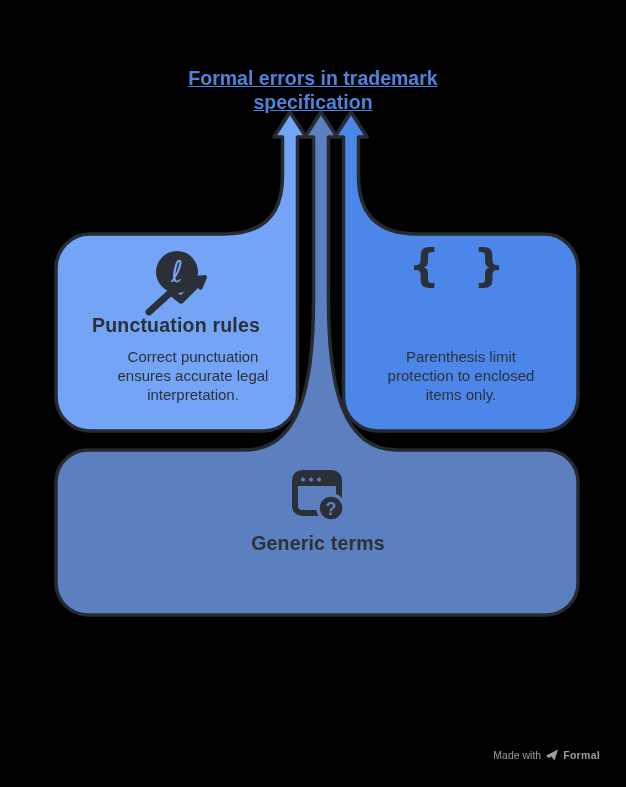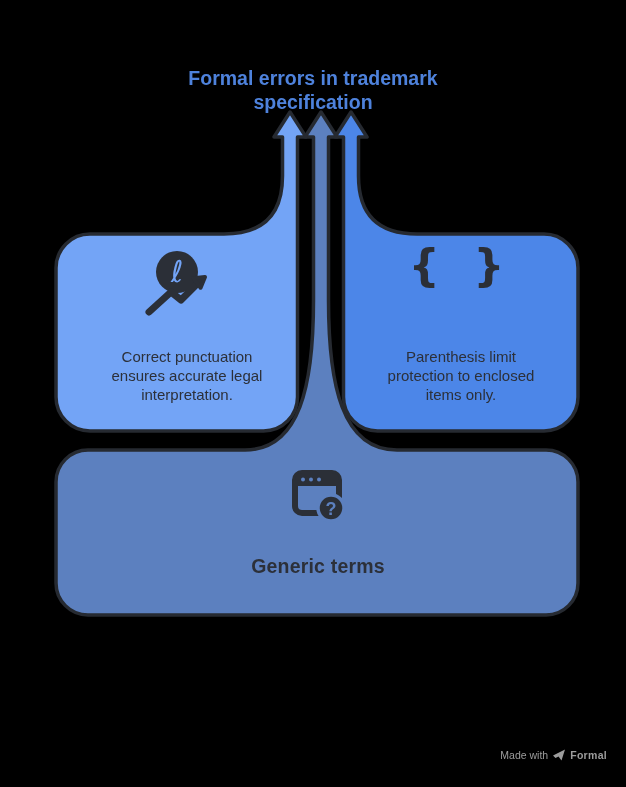--- a/index.html
+++ b/index.html
@@ -8,21 +8,21 @@
     font-family:"Liberation Sans","DejaVu Sans",sans-serif;
   }
   .abs{position:absolute;}
   #diagram-svg{position:absolute;left:0;top:0;}
   .shape{stroke:#262a31;stroke-width:3.5;stroke-linejoin:round;}
   .txt{color:#2c3039;text-align:center;}
   .node-title{font-size:19.5px;font-weight:bold;letter-spacing:.2px;}
   .node-body{font-size:15px;line-height:19px;}
   #main-title{
     font-size:19.5px;line-height:23.5px;font-weight:bold;
-    color:#4e82dc;text-align:center;
+    color:#4e82dc;text-align:center;text-decoration:underline;
   }
   #braces-icon{
     font-size:44px;font-weight:bold;color:#2b2f37;text-align:center;
     letter-spacing:9px;font-family:"DejaVu Sans","Liberation Sans",sans-serif;
   }
   #footer{
     display:flex;align-items:center;gap:4px;
     color:#9c9c9c;font-size:10.5px;
   }
   #footer .brand{font-weight:bold;letter-spacing:.3px;}
@@ -61,37 +61,38 @@
   </svg>
 
   <div id="main-title" class="abs" style="left:178px;top:67px;width:270px;">Formal errors in trademark specification</div>
 
   <svg class="abs ico" style="left:141px;top:246px;" width="70" height="70" viewBox="0 0 70 70">
     <circle cx="36" cy="26" r="21" fill="#2b2f37"></circle>
     <text x="36" y="36" text-anchor="middle" font-size="30" font-style="italic" font-family="DejaVu Sans, sans-serif" fill="#73A4F6">ℓ</text>
     <path d="M 8 66 L 30 46 L 40 54 L 54 40" fill="none" stroke="#2b2f37" stroke-width="7" stroke-linecap="round" stroke-linejoin="round"></path>
     <polygon points="64,31 59.6,41.8 52.4,32.2" fill="#2b2f37" stroke="#2b2f37" stroke-width="4" stroke-linejoin="round"></polygon>
   </svg>
-  <div class="abs txt node-body" style="left:98px;top:347px;width:178px;text-align:center;">Correct punctuation ensures accurate legal interpretation.</div>
+  <div class="abs txt node-title" style="left:66px;top:314px;width:220px;">Punctuation rules</div>
+  <div class="abs txt node-body" style="left:104px;top:347px;width:178px;text-align:center;">Correct punctuation ensures accurate legal interpretation.</div>
 
   <div id="braces-icon" class="abs" style="left:400px;top:240px;width:122px;">{ }</div>
   <div class="abs txt node-body" style="left:371px;top:347px;width:180px;">Parenthesis limit protection to enclosed items only.</div>
 
   <svg class="abs ico" style="left:290px;top:467px;" width="56" height="56" viewBox="0 0 56 56">
     <rect x="5" y="6" width="44" height="40" rx="7" fill="none" stroke="#2b2f37" stroke-width="6"></rect>
     <path d="M 5 13 Q 5 6 12 6 L 42 6 Q 49 6 49 13 L 49 19 L 5 19 Z" fill="#2b2f37"></path>
     <circle cx="13" cy="12.5" r="2" fill="#5C80BF"></circle>
     <circle cx="21" cy="12.5" r="2" fill="#5C80BF"></circle>
     <circle cx="29" cy="12.5" r="2" fill="#5C80BF"></circle>
     <circle cx="41" cy="41" r="13" fill="#2b2f37" stroke="#5C80BF" stroke-width="3.5"></circle>
     <text x="41" y="47.5" text-anchor="middle" font-size="18" font-weight="bold" font-family="Liberation Sans, sans-serif" fill="#5C80BF">?</text>
   </svg>
-  <div class="abs txt node-title" style="left:168px;top:555px;width:300px;">Generic terms</div>
+  <div class="abs txt node-title" style="left:168px;top:532px;width:300px;">Generic terms</div>
 
-  <div id="footer" class="abs" style="right:19px;top:749px;text-align:right;">
+  <div id="footer" class="abs" style="right:26px;top:749px;text-align:right;">
     <span>Made with</span>
     <svg class="ico" width="14" height="12" viewBox="0 0 14 12">
       <path d="M 1 6.5 L 13 0.5 L 9.5 11.5 L 6.5 7.5 L 3.5 9 Z" fill="#9c9c9c"></path>
     </svg>
     <span class="brand">Formal</span>
   </div>
 
 </div>
 
 </body></html>

